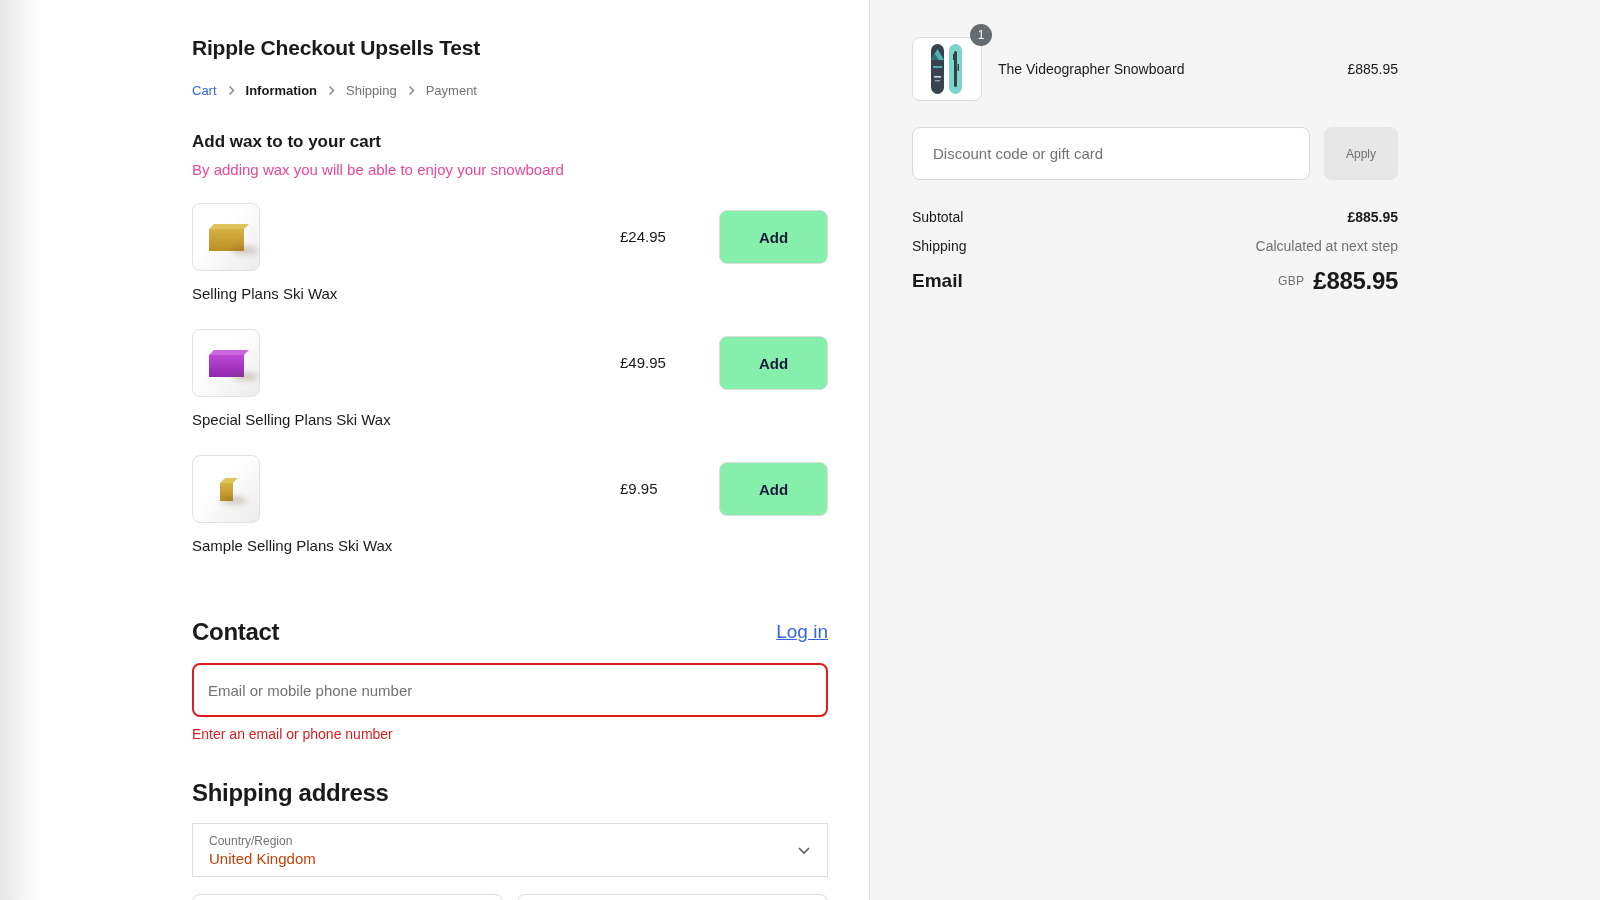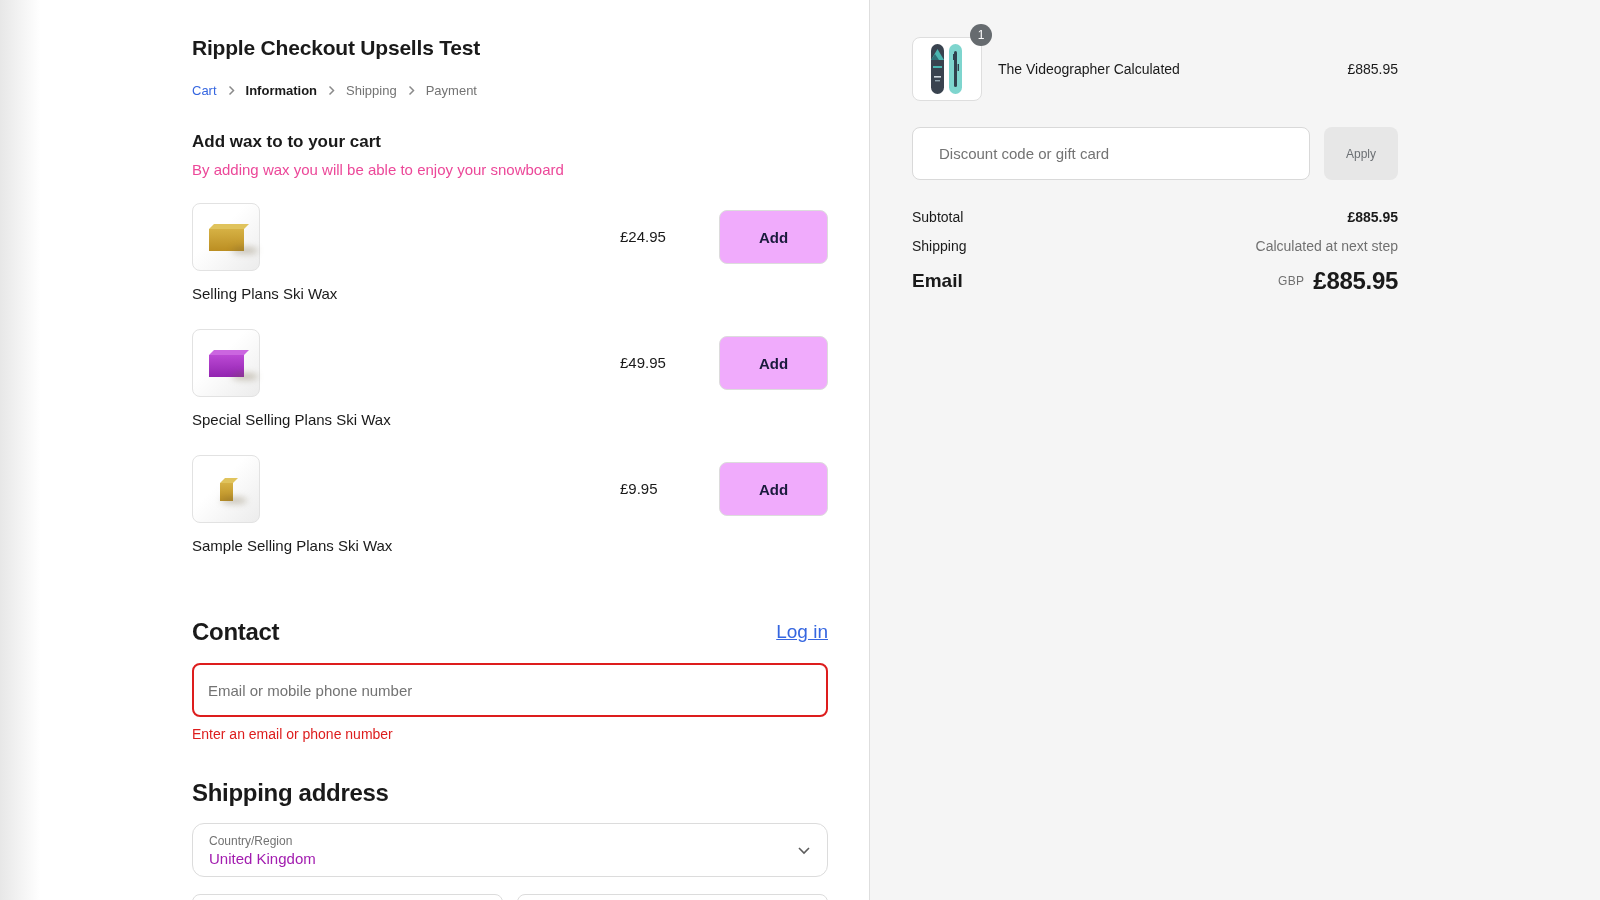--- a/index.html
+++ b/index.html
@@ -36,21 +36,21 @@
   .row-main { display: flex; align-items: flex-start; }
   .product-thumb {
     width: 68px; height: 68px; flex: 0 0 auto;
     border: 1px solid #e2e2e2; border-radius: 8px;
     background: linear-gradient(135deg, #ffffff 40%, #ececec 100%);
     display: flex; align-items: center; justify-content: center;
   }
   .price { width: 99px; margin-left: auto; font-size: 15px; line-height: 68px; }
   .add-btn {
     width: 109px; height: 54px; margin-top: 7px;
-    background: #f0abfc; border: 1px solid #dcdcdc; border-radius: 8px;
+    background: #86efac; border: 1px solid #dcdcdc; border-radius: 8px;
     font-family: "Liberation Sans", sans-serif;
     font-size: 15px; font-weight: 600; color: #1a1a3c; cursor: pointer;
   }
   .product-name { margin-top: 14px; font-size: 15px; }
 
   
   .wax { position: relative; margin-top: 6px; }
   .wax .face { display: block; background: linear-gradient(180deg, var(--wl), var(--wd)); }
   .wax-lg .face { width: 35px; height: 22px; }
   .wax-sm .face { width: 13px; height: 18px; }
@@ -74,26 +74,26 @@
     margin-top: 17px; width: 100%; height: 54px;
     border: 2px solid #dd1d1d; border-radius: 8px; padding: 0 14px;
     font-family: "Liberation Sans", sans-serif; font-size: 15px; outline: none;
   }
   .email-input::placeholder { color: #737373; }
   .error-msg { margin-top: 9px; font-size: 14px; color: #dd1d1d; }
 
   .section-shipping { margin-top: 37px; }
   .select-box {
     margin-top: 16px; height: 54px; background: #fff;
-    border: 1px solid #dcdcdc; border-radius: 12px;
+    border: 1px solid #dcdcdc; border-radius: 0;
     display: flex; align-items: center; padding: 0 16px; cursor: pointer;
   }
   .select-text { display: flex; flex-direction: column; gap: 2px; }
   .select-label { font-size: 12px; color: #737373; }
-  .select-value { font-size: 15px; color: #a21caf; text-align: center; }
+  .select-value { font-size: 15px; color: #c2410c; text-align: center; }
   .select-box .chev { margin-left: auto; display: flex; }
 
   .name-row { display: flex; gap: 14px; margin-top: 17px; }
   .name-input {
     flex: 1; height: 54px; background: #fff;
     border: 1px solid #dcdcdc; border-radius: 8px; padding: 0 14px;
     font-family: "Liberation Sans", sans-serif; font-size: 15px; outline: none;
   }
 
   
@@ -111,21 +111,21 @@
     position: absolute; top: -13px; right: -10px; width: 22px; height: 22px;
     border-radius: 50%; background: #666b6f; color: #fff; font-size: 12px;
     display: flex; align-items: center; justify-content: center;
   }
   .item-name { flex: 1; margin-left: 16px; font-size: 14px; }
   .item-price { font-size: 14px; }
 
   .discount-row { display: flex; margin-top: 26px; gap: 14px; }
   .discount-input {
     flex: 1; height: 53px; background: #fff; border: 1px solid #d9d9d9;
-    border-radius: 8px; padding: 0 26px;
+    border-radius: 8px; padding: 0 20px;
     font-family: "Liberation Sans", sans-serif; font-size: 15px; outline: none;
   }
   .discount-input::placeholder { color: #737373; }
   .apply-btn {
     width: 74px; height: 53px; background: #e7e7e7; border: none; border-radius: 8px;
     font-family: "Liberation Sans", sans-serif; font-size: 12px; color: #6b6f73; cursor: pointer;
   }
 
   .totals { margin-top: 29px; }
   .total-row { display: flex; justify-content: space-between; align-items: baseline; font-size: 14px; }
@@ -265,21 +265,21 @@
             <rect x="15" y="34" width="7" height="1.6" fill="#cfd8de"></rect>
             <rect x="16" y="38" width="5" height="1.4" fill="#8fa3ad"></rect>
             <rect x="30" y="2" width="13" height="50" rx="6.5" fill="#7ed5ce"></rect>
             <rect x="35" y="9" width="3" height="36" rx="1.5" fill="#31414e"></rect>
             <rect x="34" y="12" width="1.4" height="6" fill="#31414e"></rect>
             <rect x="38.6" y="22" width="1.4" height="7" fill="#31414e"></rect>
           </svg>
         </div>
         <div class="qty-badge">1</div>
       </div>
-      <div class="item-name">The Videographer Calculated</div>
+      <div class="item-name">The Videographer Snowboard</div>
       <div class="item-price">£885.95</div>
     </div>
 
     <div class="discount-row">
       <input class="discount-input" type="text" placeholder="Discount code or gift card" style="">
       <button class="apply-btn">Apply</button>
     </div>
 
     <div class="totals">
       <div class="total-row">

